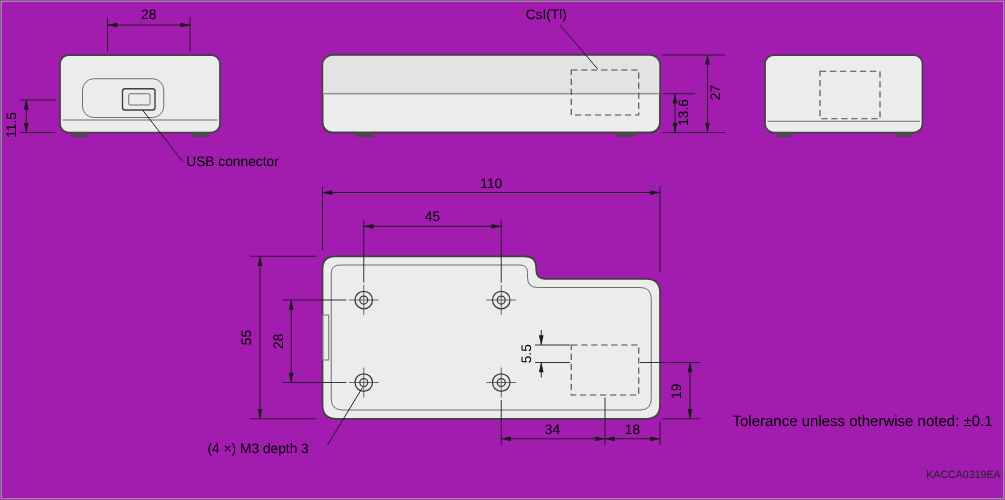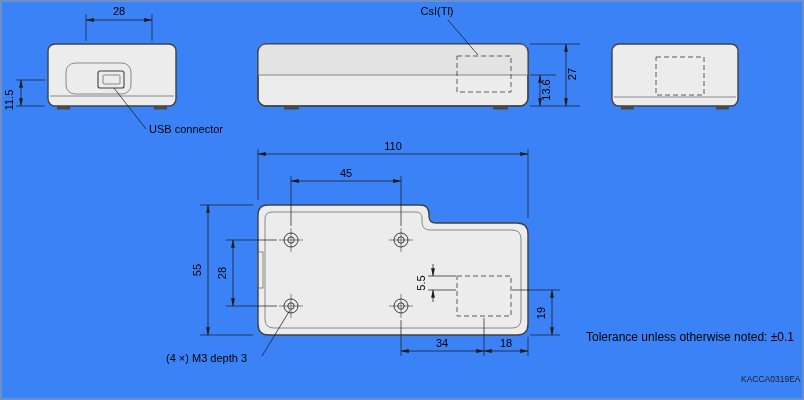--- a/index.html
+++ b/index.html
@@ -1,16 +1,16 @@
 <!DOCTYPE html>
 <html><head>
 <meta charset="utf-8">
 <style>
   html,body{margin:0;padding:0;background:#fff;}
-  #canvas{position:relative;width:804px;height:400px;background:#3b82f6;overflow:hidden;
+  #canvas{position:relative;width:804px;height:400px;background:#a21caf;overflow:hidden;
           font-family:"Liberation Sans","DejaVu Sans",sans-serif;}
   svg{display:block;}
   .body-fill{fill:#ececec;stroke:#414141;stroke-width:1.4;stroke-linejoin:round;}
   .top-shade{fill:#e3e3e3;stroke:none;}
   .edge{fill:none;stroke:#414141;stroke-width:1.1;}
   .thin{fill:none;stroke:#6e6e6e;stroke-width:0.8;}
   .dash{fill:none;stroke:#4c4c4c;stroke-width:0.9;stroke-dasharray:5 3;}
   .dim{fill:none;stroke:#1a1a1a;stroke-width:0.75;}
   .ext{fill:none;stroke:#1a1a1a;stroke-width:0.7;}
   .center{stroke:#3d3d3d;stroke-width:0.6;}

